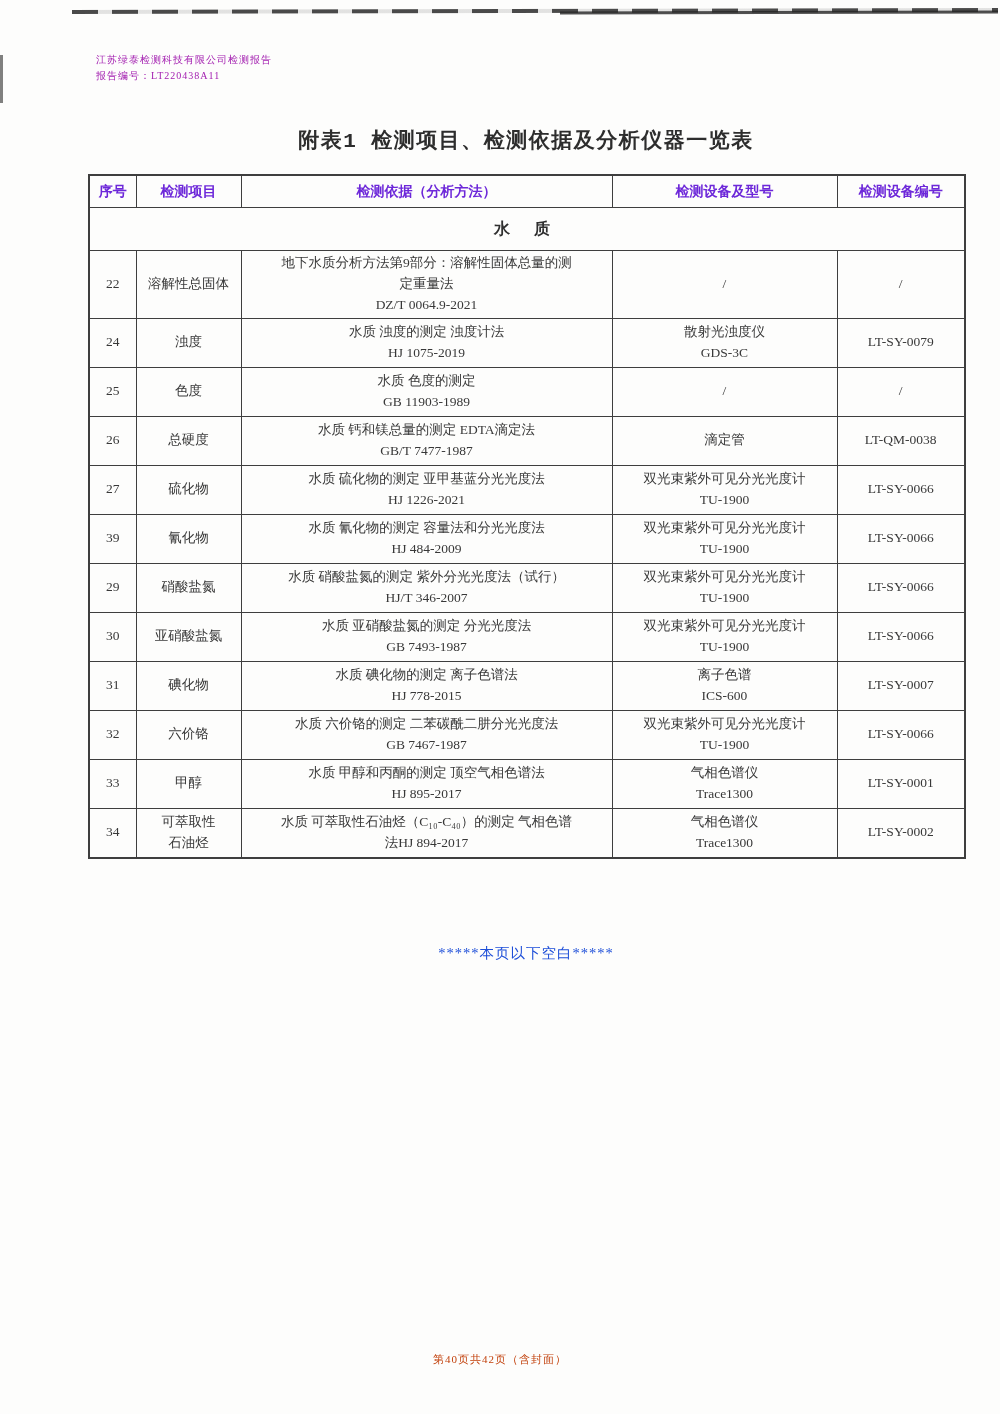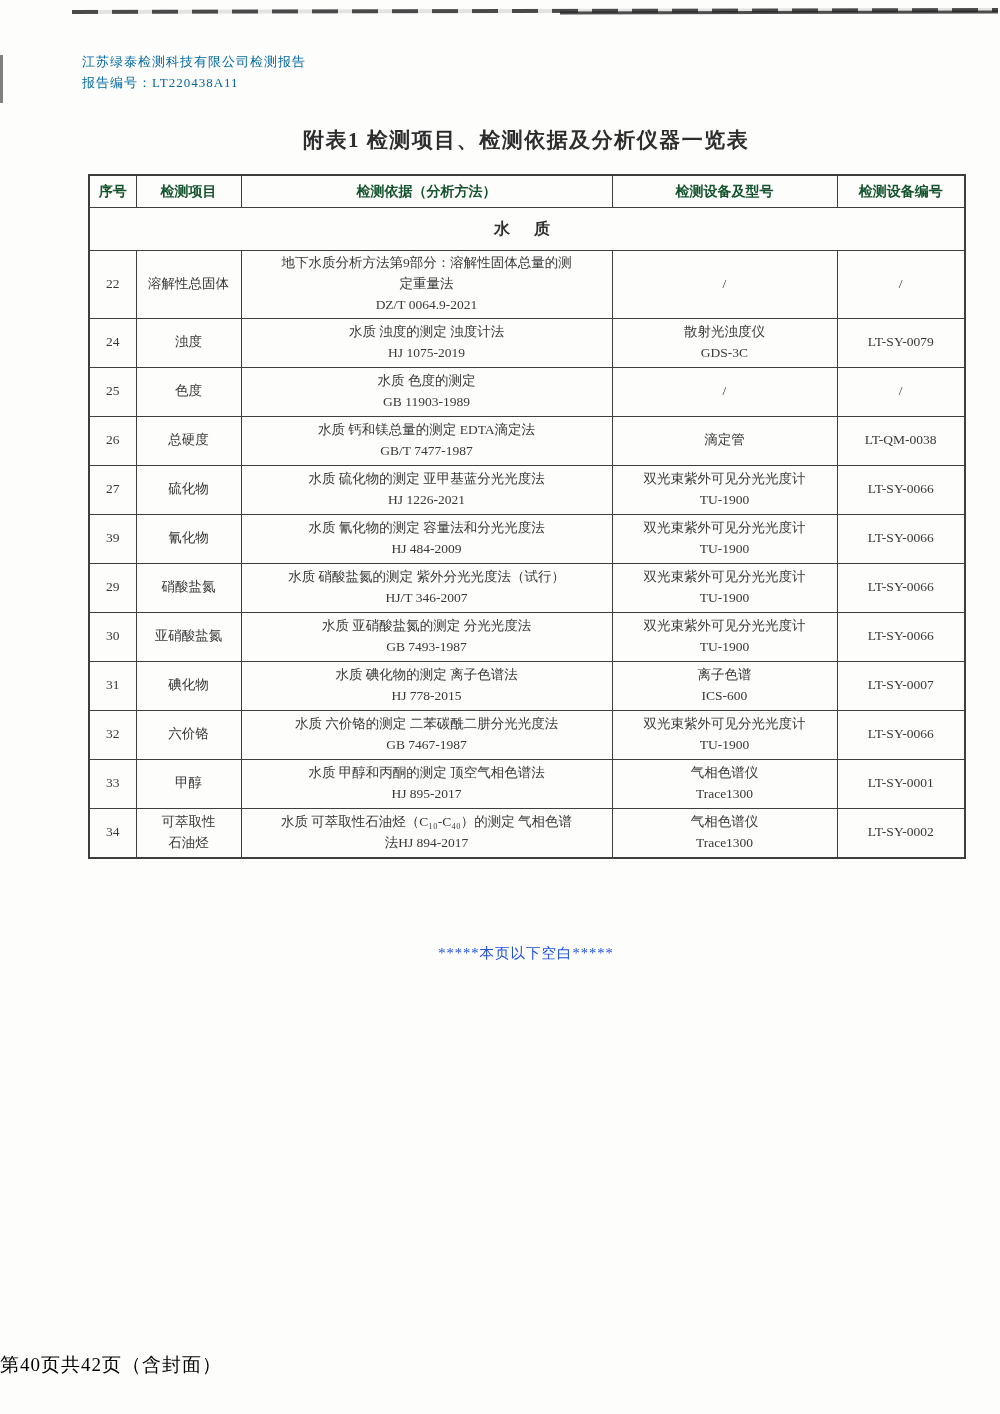--- a/index.html
+++ b/index.html
@@ -25,50 +25,51 @@
     top: 11px; left: 560px; width: 438px; height: 3px;
     background: #242424; transform: rotate(-0.1deg); opacity: 0.8;
   }
   .scan-artifact-left {
     position: absolute;
     top: 55px; left: 0; width: 3px; height: 48px;
     background: #4a4a4a; opacity: 0.7;
   }
   .report-header {
     position: absolute;
-    left: 82px; top: 52px;
-    font-size: 13px;
-    color: #0369a1;
+    left: 96px; top: 52px;
+    font-size: 10px;
+    color: #a21caf;
     line-height: 1.6;
     letter-spacing: 1px;
   }
   .doc-title {
     position: absolute;
     left: 88px; top: 126px; width: 876px;
     text-align: center;
     font-size: 21px;
     font-weight: bold;
     color: #2d2d2d;
     letter-spacing: 1.5px;
+    font-family: Liberation Mono, monospace;
   }
   table.inst-table {
     position: absolute;
     left: 88px; top: 174px;
     width: 876px;
     border-collapse: collapse;
     table-layout: fixed;
   }
   table.inst-table, table.inst-table th, table.inst-table td {
     border: 1.4px solid #3e3e3e;
   }
   table.inst-table { border-width: 2px; }
   table.inst-table th {
     font-size: 14px;
     font-weight: bold;
-    color: #14532d;
+    color: #6d28d9;
     height: 29px;
     padding: 1px 2px;
     background: #fdfdfc;
   }
   table.inst-table td {
     font-size: 13.5px;
     text-align: center;
     vertical-align: middle;
     padding: 2px 3px;
     line-height: 1.55;
@@ -88,22 +89,23 @@
     position: absolute;
     left: 88px; top: 944px; width: 876px;
     text-align: center;
     font-size: 14.5px;
     color: #1d4ed8;
     letter-spacing: 1px;
   }
   .page-footer {
     position: absolute;
     left: 0; top: 1352px; width: 1000px;
-    font-size: 19px;
-    color: #000000;
+    text-align: center;
+    font-size: 11px;
+    color: #c2410c;
     letter-spacing: 1px;
   }
 </style>
 </head>
 <body>
 
 <div class="scan-artifact-top"></div>
 <div class="scan-artifact-top2"></div>
 <div class="scan-artifact-left"></div>
 

